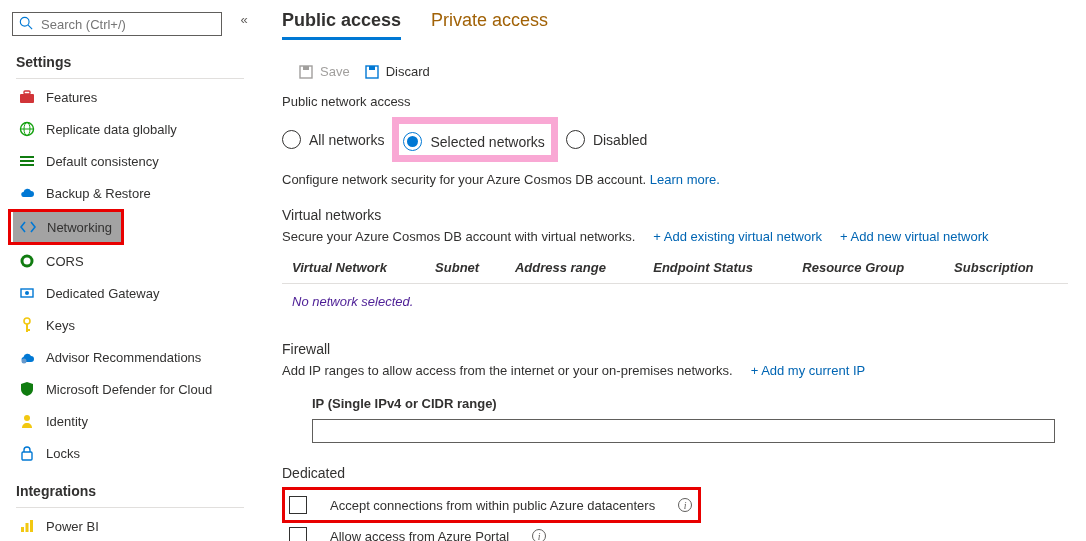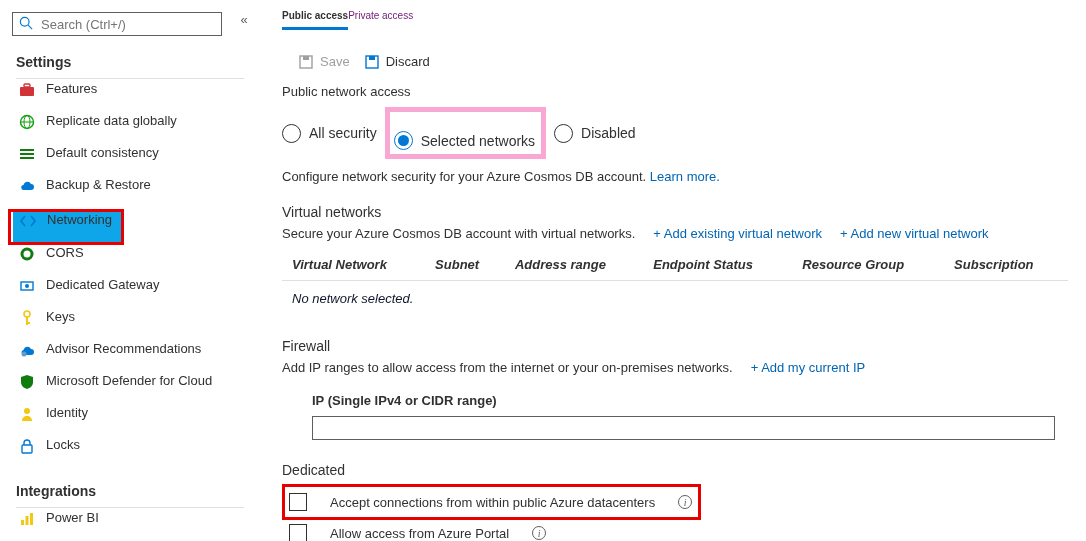--- a/index.html
+++ b/index.html
@@ -28,46 +28,46 @@
     margin-left: 6px; color: #323130;
   }
   .collapse { width: 20px; text-align: center; font-size: 13px; color: #605e5c; cursor:pointer;}
   .section-title {
     font-size: 14px; font-weight: 600; padding: 4px 6px 6px 4px;
   }
   hr.sep {
     border: none; border-top: 1px solid #e1dfdd; margin: 2px 0 2px 4px; width: 228px;
   }
   .nav-item {
-    display: flex; 
+    display: flex; align-items: center;
     height: 32px; padding-left: 6px; cursor: pointer;
   }
-  .nav-item.selected { background: #0ea5e9; }
+  .nav-item.selected { background: #a3a3a3; }
   .nav-item .icon-slot {
     width: 18px; height: 18px; margin-right: 10px;
     display: inline-flex; align-items: center; justify-content: center;
   }
   .nav-item .label { font-size: 13px; }
   .highlight-red {
     border: 3px solid #e80000; margin-left: -4px; padding-left: 2px;
     width: 116px; height: 36px; position:relative;
   }
   .highlight-red .nav-item { height: 30px; }
 
   .main {
     padding: 10px 0 10px 22px;
     flex: 1;
   }
   .tabs {
-    display: flex; font-size: 10px;
+    display: flex; gap: 30px; font-size: 18px;
     border-bottom: 0; margin-bottom: 24px;
   }
   .tab { padding-bottom: 6px; cursor: pointer; }
   .tab.active { font-weight: 600; border-bottom: 3px solid #0078d4; }
-  .tab.inactive { color: #701a75; }
+  .tab.inactive { color: #a16207; }
 
   .toolbar { display: flex; gap: 14px; align-items: center; margin-left: 16px; margin-bottom: 14px; }
   .tool-btn { display: inline-flex; align-items: flex-start; gap: 6px; font-size: 13px; cursor:pointer;}
   .tool-btn.disabled { color: #a19f9d; }
   .tool-btn .ticon { width:16px; height:16px; display:inline-flex; align-items:center; justify-content:center; }
 
   .field-label { font-size: 13px; margin-bottom: 8px; }
   .radio-row { display: flex; align-items: center; gap: 8px; margin-bottom: 10px;}
   .radio {
     display: inline-flex; align-items: center; gap: 8px;
@@ -75,41 +75,41 @@
   }
   .radio-outer {
     width: 19px; height: 19px; border-radius: 50%;
     border: 1px solid #323130; display:inline-flex; align-items:center; justify-content:center;
   }
   .radio-outer.checked { border-color: #0078d4; }
   .radio-inner {
     width: 11px; height: 11px; border-radius: 50%; background: #0078d4;
   }
   .radio-box-red {
-    border: 5px solid #f9a8d4; padding: 19px 6px 4px 4px; display:inline-flex;
+    border: 7px solid #f9a8d4; padding: 8px 6px 4px 4px; display:inline-flex;
   }
   .desc { font-size: 13px; margin-bottom: 20px; }
   a.link { color: #0065b3; text-decoration: none; cursor:pointer;}
 
   .sub-heading { font-size: 14px; margin-bottom: 6px; }
   .vnet-actions { display:flex; align-items:center; gap: 18px; margin-bottom: 8px;}
   .vnet-desc { font-size: 13px; }
   .plus-link { color: #0065b3; font-size: 13px; cursor:pointer;}
 
   table.vnet {
     width: 786px; border-collapse: collapse; font-size: 13px;
     margin-bottom: 22px;
     font-style: italic;
   }
   table.vnet th {
     text-align: left; font-weight: 600; padding: 8px 10px;
     border-bottom: 1px solid #e1dfdd;
   }
   table.vnet td.empty {
-    padding: 10px; color: #0f172a;
+    padding: 10px; color: #4c1d95;
   }
 
   .ip-label { font-weight:600; font-size:13px; padding: 10px 0 8px 30px; }
   .ip-input {
     width: 743px; height: 24px; margin-left: 30px;
     border:1px solid #605e5c; background:#fff;
   }
 
   .chk-row { display:flex; align-items:center; gap:23px; font-size:13px; padding:4px 0;}
   .chk {
@@ -299,21 +299,21 @@
             </svg>
           </span>
         <span>Discard</span>
       </span>
     </div>
 
     <div class="field-label">Public network access</div>
     <div class="radio-row">
       <span class="radio">
         <span class="radio-outer"></span>
-        <span>All security</span>
+        <span>All networks</span>
       </span>
       <span class="radio-box-red">
         <span class="radio">
           <span class="radio-outer checked">
               <span class="radio-inner"></span>
             </span>
           <span>Selected networks</span>
         </span>
       </span>
       <span class="radio">

